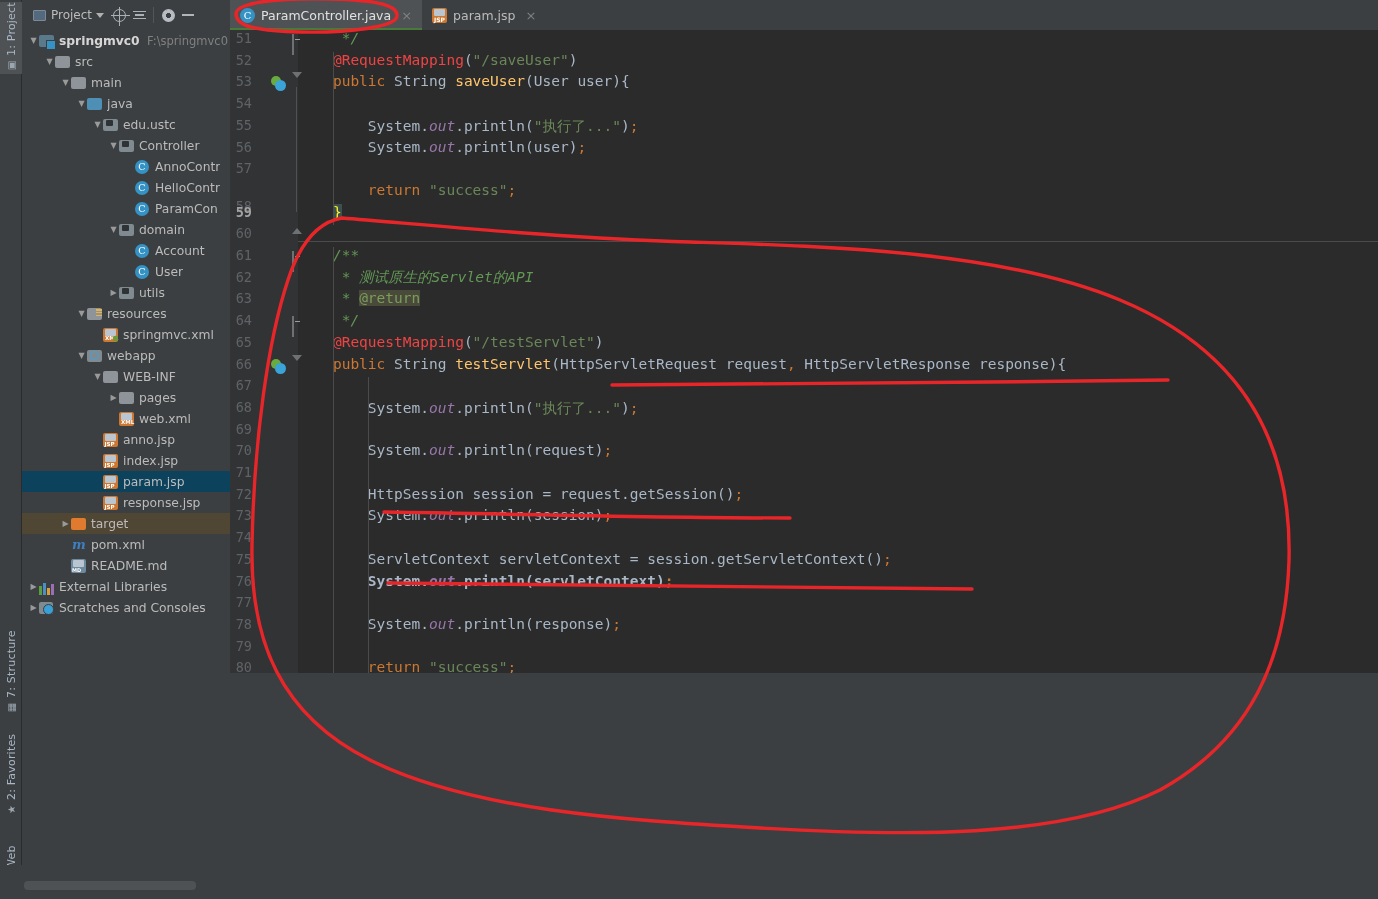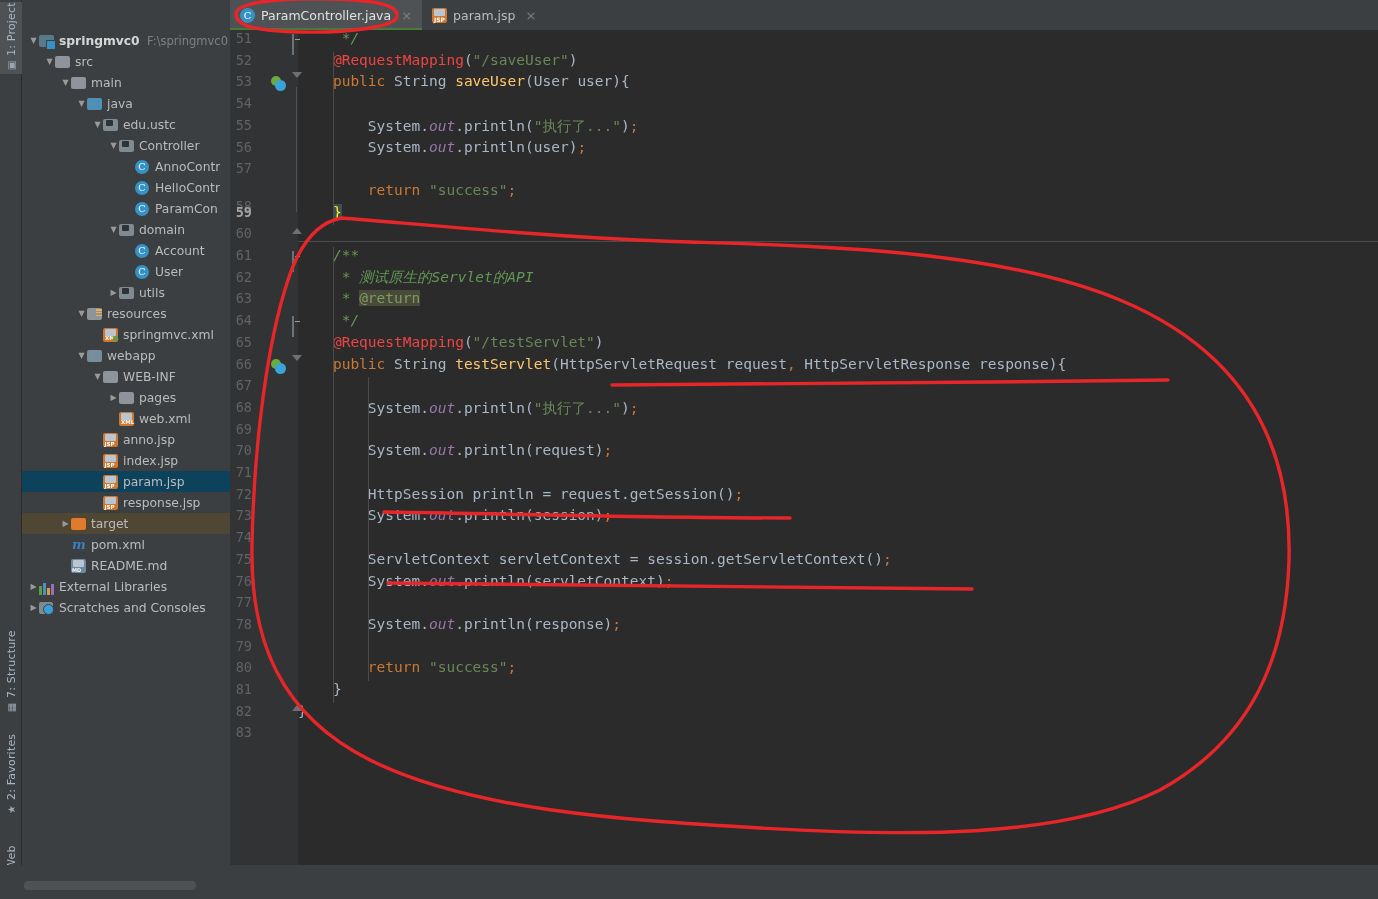--- a/index.html
+++ b/index.html
@@ -119,21 +119,21 @@
   .c-lib i { width:2.5px; display:block; }
   .c-lib i:nth-child(1){height:9px;background:#5a9e3f;}
   .c-lib i:nth-child(2){height:12px;background:#4a90c4;}
   .c-lib i:nth-child(3){height:7px;background:#d4a13a;}
   .c-lib i:nth-child(4){height:11px;background:#9a6fb5;}
   .c-scratch { background:#7f8a91; border-radius:2px; position:relative; }
   .c-scratch::after { content:""; position:absolute; right:-1px; bottom:-1px; width:9px; height:9px; background:#3aa0d8; border-radius:50%; border:1px solid #3c3f41; }
 
   
   .editor {
-    position: absolute; left: 230px; top: 30px; width: 1148px; height: 835px;
+    position: absolute; left: 230px; top: 30px; width: 1148px; height: 643px;
     background: #2b2b2b; overflow: hidden;
   }
   .gutter { position: absolute; left: 0; top: 0; width: 68px; height: 835px; background: #313335; }
   .lnum { position: absolute; right: 46px; width: 40px; text-align: right;
     color: #606366; font-size: 13.5px; font-family: "DejaVu Sans Mono","Liberation Mono",monospace; }
   .lnum.cur { color: #a4a3a3; font-weight: bold; }
   .fold { position: absolute; left: 62px; width: 11px; height: 11px; }
   .fold .box { width: 9px; height: 9px; border: 1px solid #6e7173; background:#3a3d3f; position:relative; }
   .fold .box::before { content:""; position:absolute; left:1.5px; top:3.5px; width:5px; height:1px; background:#9a9d9f; }
   .fold .arr-d { width:0;height:0;border-left:5px solid transparent;border-right:5px solid transparent;border-top:6px solid #6e7173; }
@@ -190,20 +190,46 @@
     <div class="vtab favorites">
       <span class="vtab-ico">★</span>
       <span>2: Favorites</span>
     </div>
     <div class="vtab web">
       <span class="vtab-ico">◍</span>
       <span>Web</span>
     </div>
   </div>
 
+  <div class="toolbar">
+    <div class="tb-proj">
+      <span class="tb-icon">
+          <span class="proj-box"></span>
+        </span>
+      <span>Project</span>
+      <span class="caret-d"></span>
+    </div>
+    <span class="tb-icon">
+        <span class="ico-locate"></span>
+      </span>
+    <span class="tb-icon">
+        <span class="ico-collapse">
+          <i></i>
+          <i></i>
+          <i></i>
+        </span>
+      </span>
+    <span class="tb-sep"></span>
+    <span class="tb-icon">
+        <span class="ico-gear"></span>
+      </span>
+    <span class="tb-icon">
+        <span class="ico-min"></span>
+      </span>
+  </div>
 
   <div class="tabbar">
     <div class="etab active">
       <span class="ico-class">C</span>
       <span>ParamController.java</span>
       <span class="tab-x">×</span>
     </div>
     <div class="etab">
       <span class="ico-jsp">
           <span>JSP</span>
@@ -495,25 +521,25 @@
         <div class="cline" style="top: 238px;"><span class="def">     </span><span class="cmt">* 测试原生的Servlet的API</span></div>
         <div class="cline" style="top: 260.4px;"><span class="def">     </span><span class="cmt">* </span><span class="tagh">@return</span></div>
         <div class="cline" style="top: 282.1px;"><span class="def">     </span><span class="cmt">*/</span></div>
         <div class="cline" style="top: 303.8px;"><span class="def">    </span><span class="ann">@RequestMapping</span><span class="def">(</span><span class="str">"/testServlet"</span><span class="def">)</span></div>
         <div class="cline" style="top: 325.5px;"><span class="def">    </span><span class="kw">public</span><span class="def"> String </span><span class="mth">testServlet</span><span class="def">(HttpServletRequest request</span><span class="sem">,</span><span class="def"> HttpServletResponse response)</span><span class="brc">{</span></div>
         <div class="cline" style="top: 347.2px;"></div>
         <div class="cline" style="top: 368.9px;"><span class="def">        System.</span><span class="fld">out</span><span class="def">.println(</span><span class="str">"执行了..."</span><span class="def">)</span><span class="sem">;</span></div>
         <div class="cline" style="top: 390.6px;"></div>
         <div class="cline" style="top: 412.3px;"><span class="def">        System.</span><span class="fld">out</span><span class="def">.println(request)</span><span class="sem">;</span></div>
         <div class="cline" style="top: 434px;"></div>
-        <div class="cline" style="top: 455.7px;"><span class="def">        HttpSession println = request.getSession()</span><span class="sem">;</span></div>
+        <div class="cline" style="top: 455.7px;"><span class="def">        HttpSession session = request.getSession()</span><span class="sem">;</span></div>
         <div class="cline" style="top: 477.4px;"><span class="def">        System.</span><span class="fld">out</span><span class="def">.println(session)</span><span class="sem">;</span></div>
         <div class="cline" style="top: 499.1px;"></div>
         <div class="cline" style="top: 520.8px;"><span class="def">        ServletContext servletContext = session.getServletContext()</span><span class="sem">;</span></div>
-        <div class="cline" style="top: 542.5px;"><span class="def">        System.</span><span class="fld">out</span><span class="def">.println(servletContext)</span><span class="sem">;</span></div>
+        <div class="cline" style="top: 542.5px; font-weight: bold;"><span class="def">        System.</span><span class="fld">out</span><span class="def">.println(servletContext)</span><span class="sem">;</span></div>
         <div class="cline" style="top: 564.2px;"></div>
         <div class="cline" style="top: 585.9px;"><span class="def">        System.</span><span class="fld">out</span><span class="def">.println(response)</span><span class="sem">;</span></div>
         <div class="cline" style="top: 607.6px;"></div>
         <div class="cline" style="top: 629.3px;"><span class="def">        </span><span class="kw">return</span><span class="def"> </span><span class="str">"success"</span><span class="sem">;</span></div>
         <div class="cline" style="top: 651px;"><span class="brc">    }</span></div>
         <div class="cline" style="top: 672.7px;"><span class="brc">}</span></div>
         <div class="cline" style="top: 694.4px;"></div>
         <div class="sepline" style="top: 211px; left: 0px; right: 0px;"></div>
         <div class="indentline" style="left: 34.8px; top: 21.7px; height: 173.6px;"></div>
         <div class="indentline" style="left: 34.8px; top: 217px; height: 455.7px;"></div>

